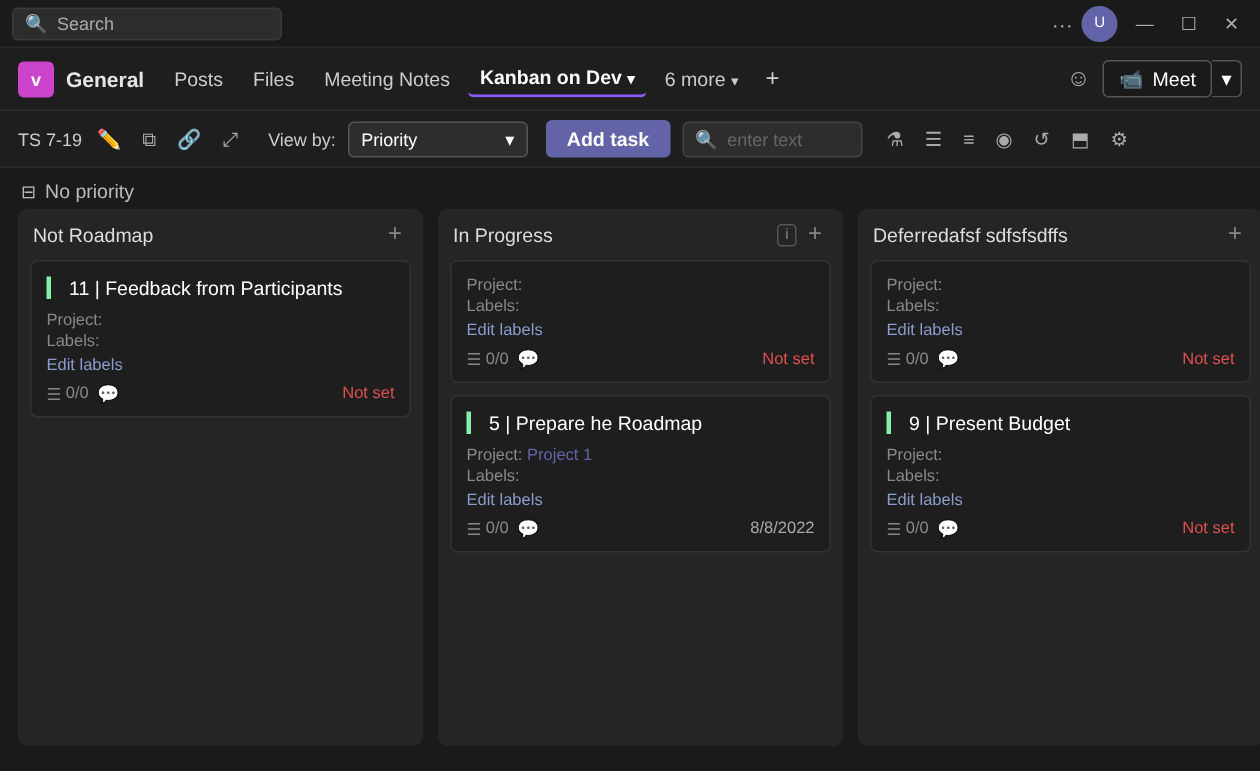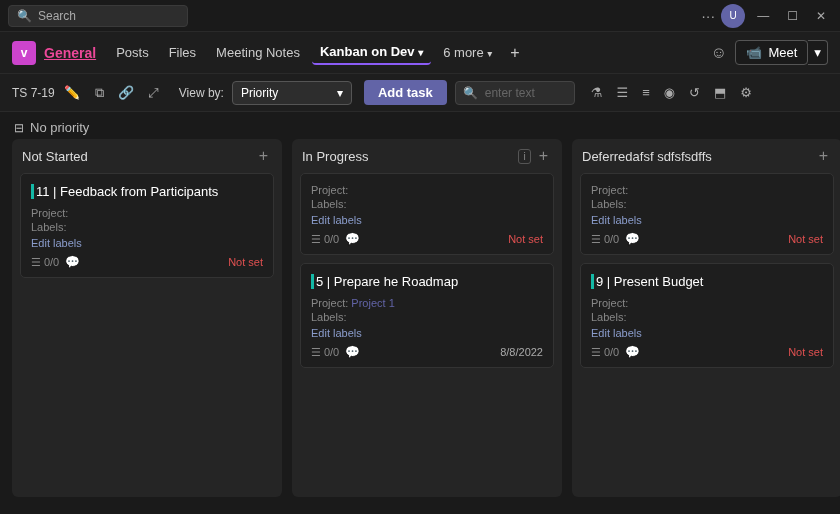--- a/index.html
+++ b/index.html
@@ -84,23 +84,22 @@
       align-items: center;
       justify-content: center;
       font-size: 12px;
       font-weight: bold;
       color: white;
       margin-right: 4px;
     }
     .channel-name {
       font-size: 14px;
       font-weight: 600;
-      color: #ec4899;
+      color: #e5e5e5;
       margin-right: 8px;
-      text-decoration: underline;
     }
     .nav-link {
       font-size: 13px;
       color: #ccc;
       padding: 4px 8px;
       cursor: pointer;
       border-radius: 4px;
     }
     .nav-link.active {
       color: #fff;
@@ -308,22 +307,22 @@
       padding: 10px 10px 8px;
       border: 1px solid #333;
       cursor: pointer;
     }
 
     .card-title {
       font-size: 13px;
       font-weight: 500;
       color: #fff;
       margin-bottom: 8px;
-      border-left: 3px solid #14b8a6;
-      padding-left: 2px;
+      border-left: 3px solid #86efac;
+      padding-left: 12px;
     }
 
     .card-meta {
       font-size: 11px;
       color: #888;
       margin-bottom: 2px;
     }
 
     .card-meta span {
       color: #aaa;
@@ -436,21 +435,21 @@
 
 <div class="board">
   <div class="priority-header">
     <span class="priority-icon">⊟</span>
     <span>No priority</span>
   </div>
   <div class="columns" id="columns-container">
       <div class="column">
         <div class="column-header">
           <div class="column-header-left">
-            <span style="font-size:13px;font-weight:500;">Not Started</span>
+            <span style="font-size:13px;font-weight:500;">Not Roadmap</span>
           </div>
           <div style="display: flex; align-items: center; gap: 4px;">
             <button class="column-add">+</button>
           </div>
         </div>
         <div class="cards">
           <div class="card">
       <div class="card-title">11 | Feedback from Participants</div>
       <div class="card-meta">Project: </div>
       <div class="card-meta">Labels:</div>

